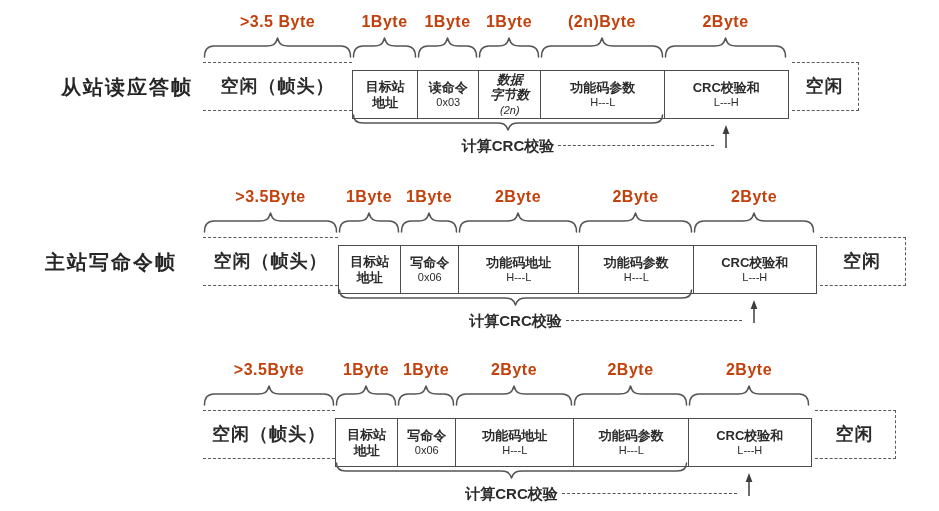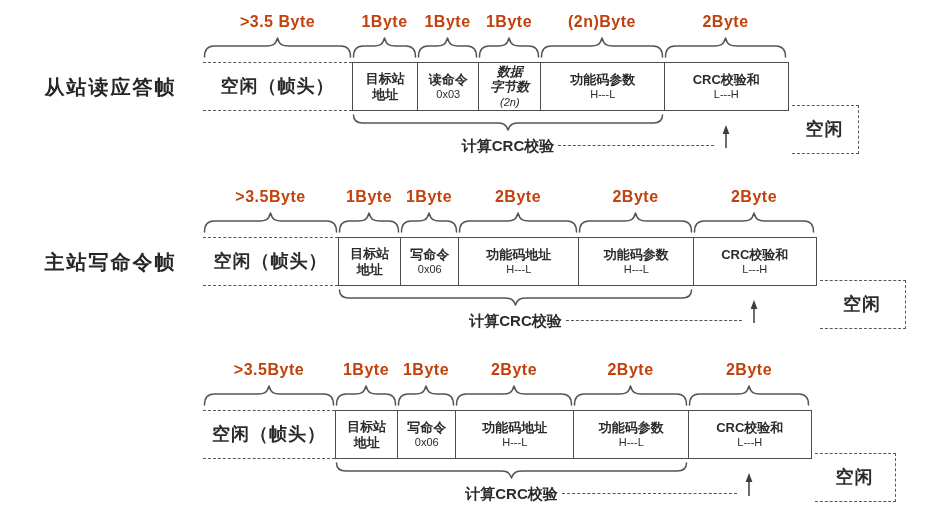--- a/index.html
+++ b/index.html
@@ -1,26 +1,26 @@
 <!DOCTYPE html>
 <html><head>
 <meta charset="utf-8">
 <style>
   html,body{margin:0;padding:0;background:#ffffff;}
   body{font-family:"Liberation Sans","DejaVu Sans",sans-serif;color:#2e2e2e;}
   #stage{position:relative;width:939px;height:511px;background:#ffffff;overflow:hidden;}
   .frame{position:absolute;left:0;width:939px;height:160px;}
-  .frame-title{position:absolute;font-size:20px;font-weight:700;text-align:center;letter-spacing:2px;color:#262626;white-space:nowrap;line-height:26px;}
+  .frame-title{position:absolute;font-size:20px;font-weight:700;text-align:right;letter-spacing:2px;color:#262626;white-space:nowrap;line-height:26px;}
   .bytelabel{position:absolute;top:2px;height:24px;line-height:24px;font-size:16px;font-weight:700;text-align:center;white-space:nowrap;color:#c2410c;letter-spacing:.5px;}
   .brace{position:absolute;top:28px;}
   .ubrace{position:absolute;top:106px;}
   .box{position:absolute;top:54px;height:49px;display:flex;flex-direction:column;justify-content:center;align-items:center;text-align:center;box-sizing:border-box;background:#fff;}
   .idle-start{border-top:1.6px dashed #5a5a5a;border-bottom:1.6px dashed #5a5a5a;}
-  .idle-end{border:1.6px dashed #5a5a5a;border-left:none;margin-top:43px;}
-  .solid-cell{border:1.6px solid #4d4d4d;}
+  .idle-end{border:1.6px dashed #5a5a5a;border-left:none;}
+  .solid-cell{border:1.6px solid #4d4d4d;margin-top:8px;}
   .main{font-size:13px;font-weight:600;line-height:1.18;color:#2b2b2b;}
   .idle-start .main,.idle-end .main{font-size:18px;letter-spacing:1px;}
   .sub{font-size:11px;font-weight:500;line-height:1.2;margin-top:1px;color:#2b2b2b;}
   .note{position:absolute;top:128px;height:20px;line-height:20px;font-size:15px;font-weight:700;text-align:center;white-space:nowrap;color:#2b2b2b;}
   .dashline{position:absolute;top:137px;height:0;border-top:1.6px dashed #555;}
   .arrow{position:absolute;top:117px;}
 </style>
 </head>
 <body>
 
@@ -82,21 +82,21 @@
     <path d="M1.5 1 C1.5 6 4 9 11 9 L145 9 C151 9 154 10 156 16 C158 10 161 9 167 9 L301 9 C308 9 310.5 6 310.5 1" stroke="#555" stroke-width="1.5" stroke-linecap="round" stroke-linejoin="round"></path>
         </svg></div>
       <div class="note" style="left: 438px; width: 140px;">计算CRC校验</div>
       <div class="dashline" style="left: 558px; width: 155.5px;"></div>
       <div class="arrow" style="left: 719.5px;"><svg width="12" height="24" viewBox="0 0 12 24" xmlns="http://www.w3.org/2000/svg">
     <path d="M6 23 L6 7" stroke="#3d3d3d" stroke-width="1.5"></path>
     <path d="M6 0 L2.6 9 L9.4 9 Z" fill="#3d3d3d"></path>
         </svg></div>
     </div>
     <div class="frame" style="top: 183px;">
-      <div class="frame-title" style="left: 28px; width: 165px; top: 65.5px;">主站写命令帧</div>
+      <div class="frame-title" style="left: 12px; width: 165px; top: 65.5px;">主站写命令帧</div>
       <div class="bytelabel" style="left: 203px; width: 135px;">&gt;3.5Byte</div>
       <div class="brace" style="left: 203px; width: 135px;"><svg width="135" height="22" viewBox="0 0 135 22" fill="none" xmlns="http://www.w3.org/2000/svg">
     <path d="M1.5 21 C1.5 14 4 10 11 10 L56.5 10 C62.5 10 65.5 9 67.5 2 C69.5 9 72.5 10 78.5 10 L124 10 C131 10 133.5 14 133.5 21" stroke="#555" stroke-width="1.5" stroke-linecap="round" stroke-linejoin="round"></path>
         </svg></div>
       <div class="bytelabel" style="left: 338px; width: 62px;">1Byte</div>
       <div class="brace" style="left: 338px; width: 62px;"><svg width="62" height="22" viewBox="0 0 62 22" fill="none" xmlns="http://www.w3.org/2000/svg">
     <path d="M1.5 21 C1.5 14 4 10 11 10 L20 10 C26 10 29 9 31 2 C33 9 36 10 42 10 L51 10 C58 10 60.5 14 60.5 21" stroke="#555" stroke-width="1.5" stroke-linecap="round" stroke-linejoin="round"></path>
         </svg></div>
       <div class="bytelabel" style="left: 400px; width: 58px;">1Byte</div>
       <div class="brace" style="left: 400px; width: 58px;"><svg width="58" height="22" viewBox="0 0 58 22" fill="none" xmlns="http://www.w3.org/2000/svg">

